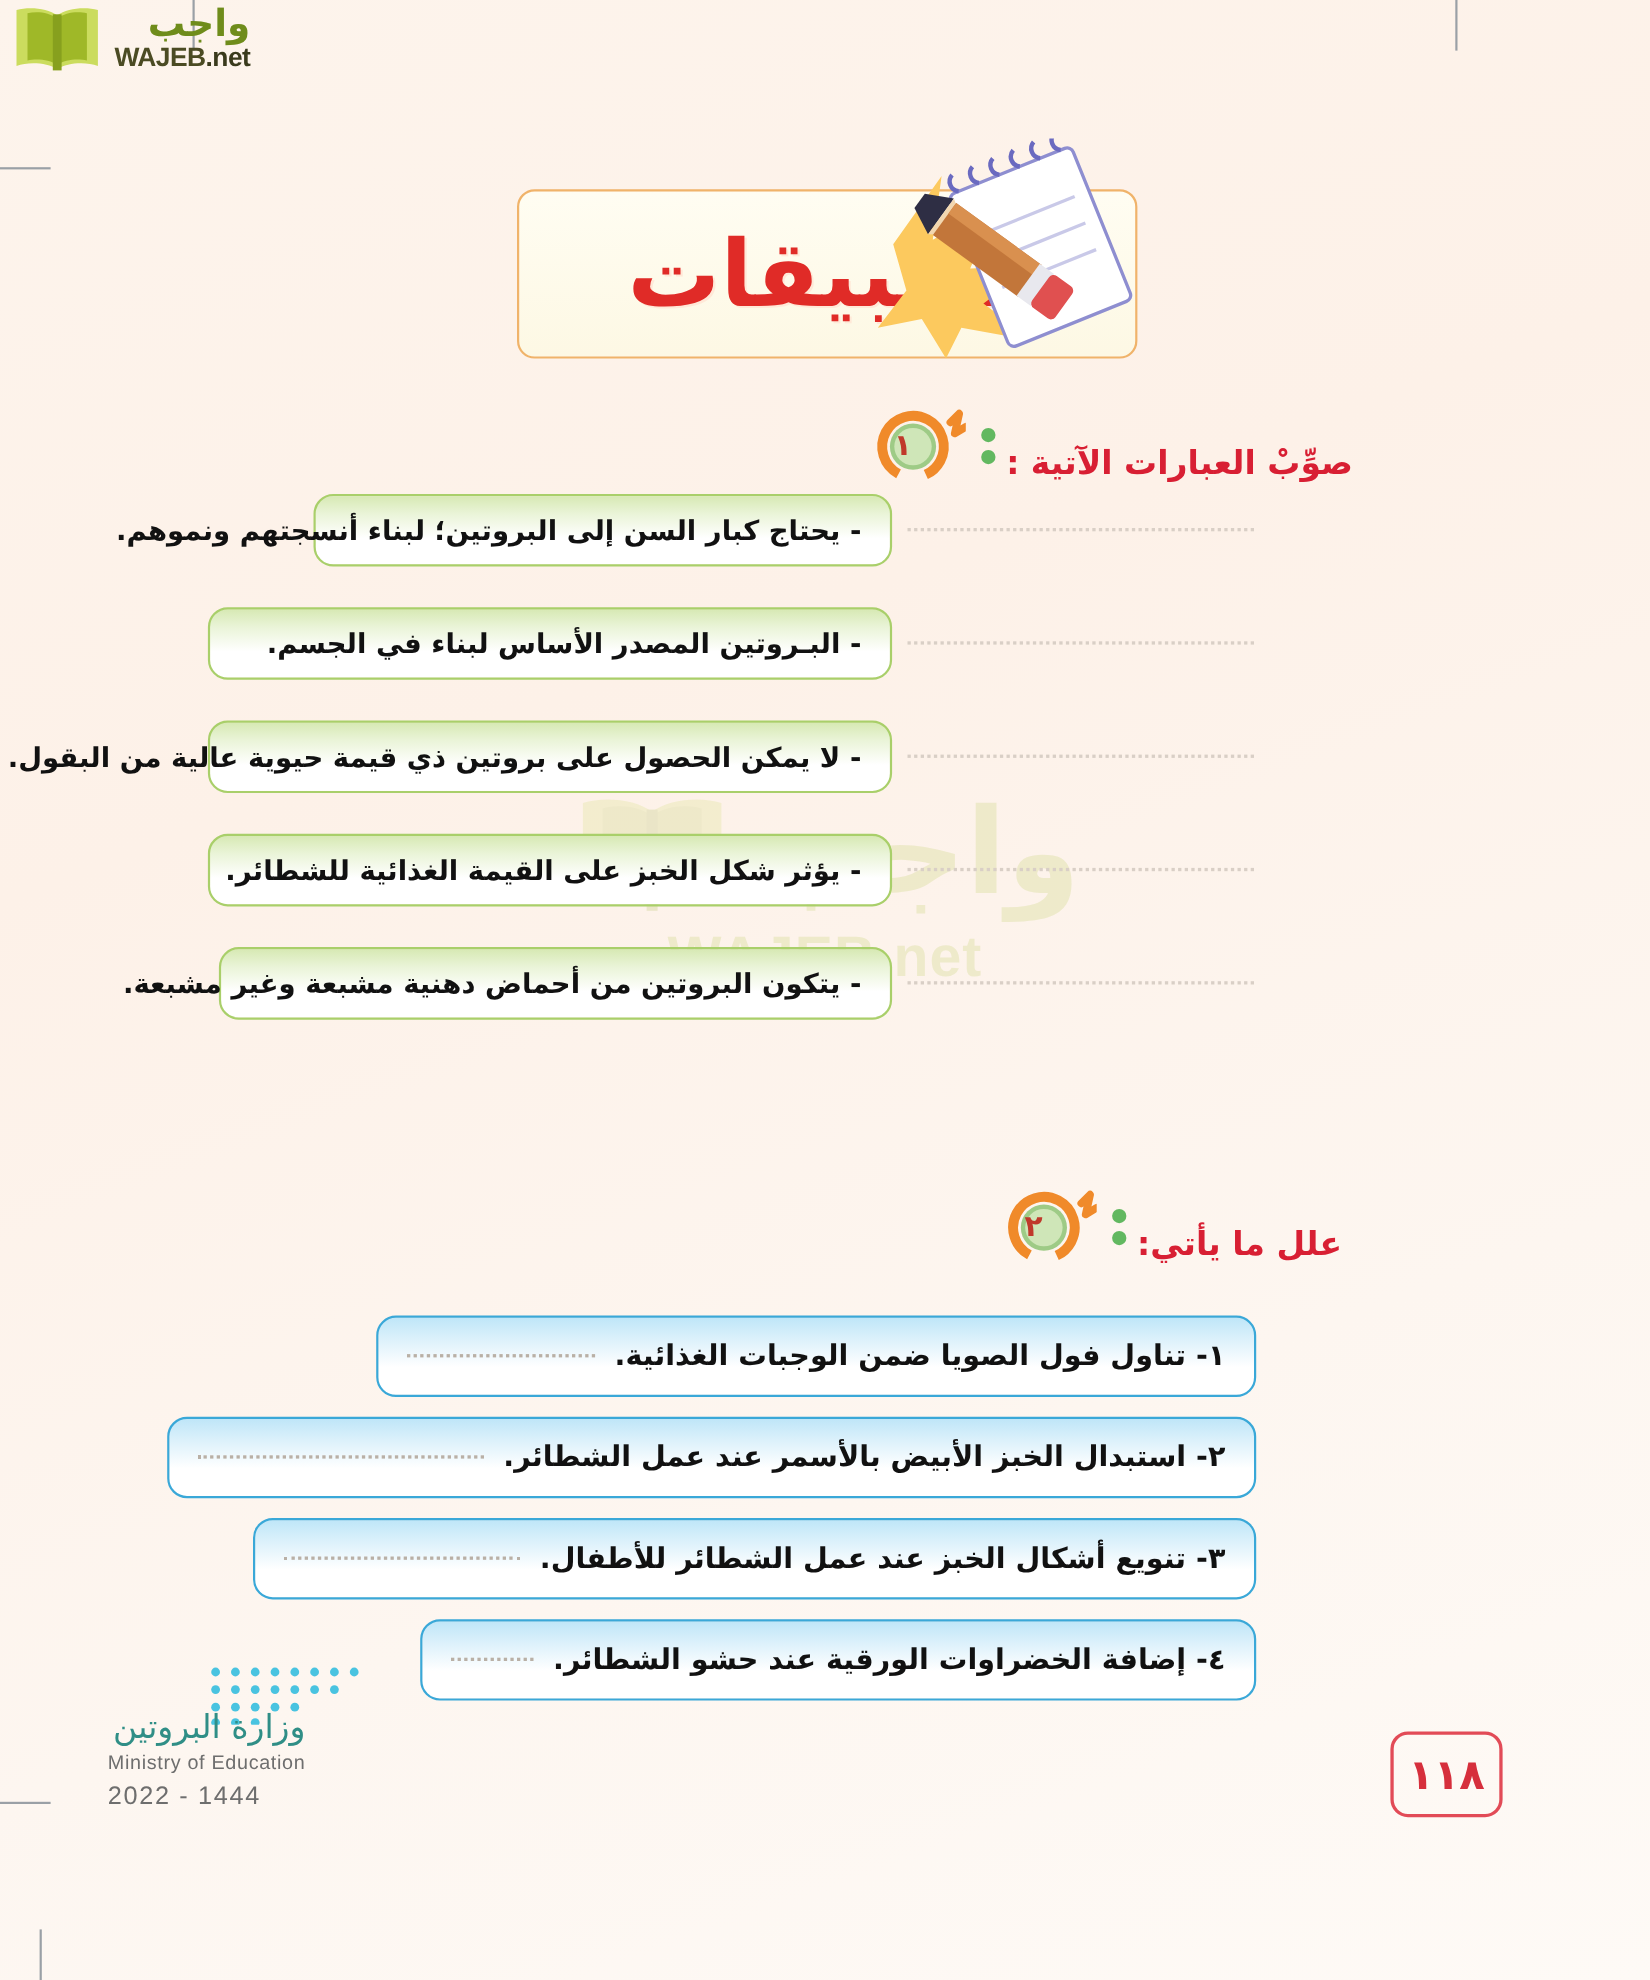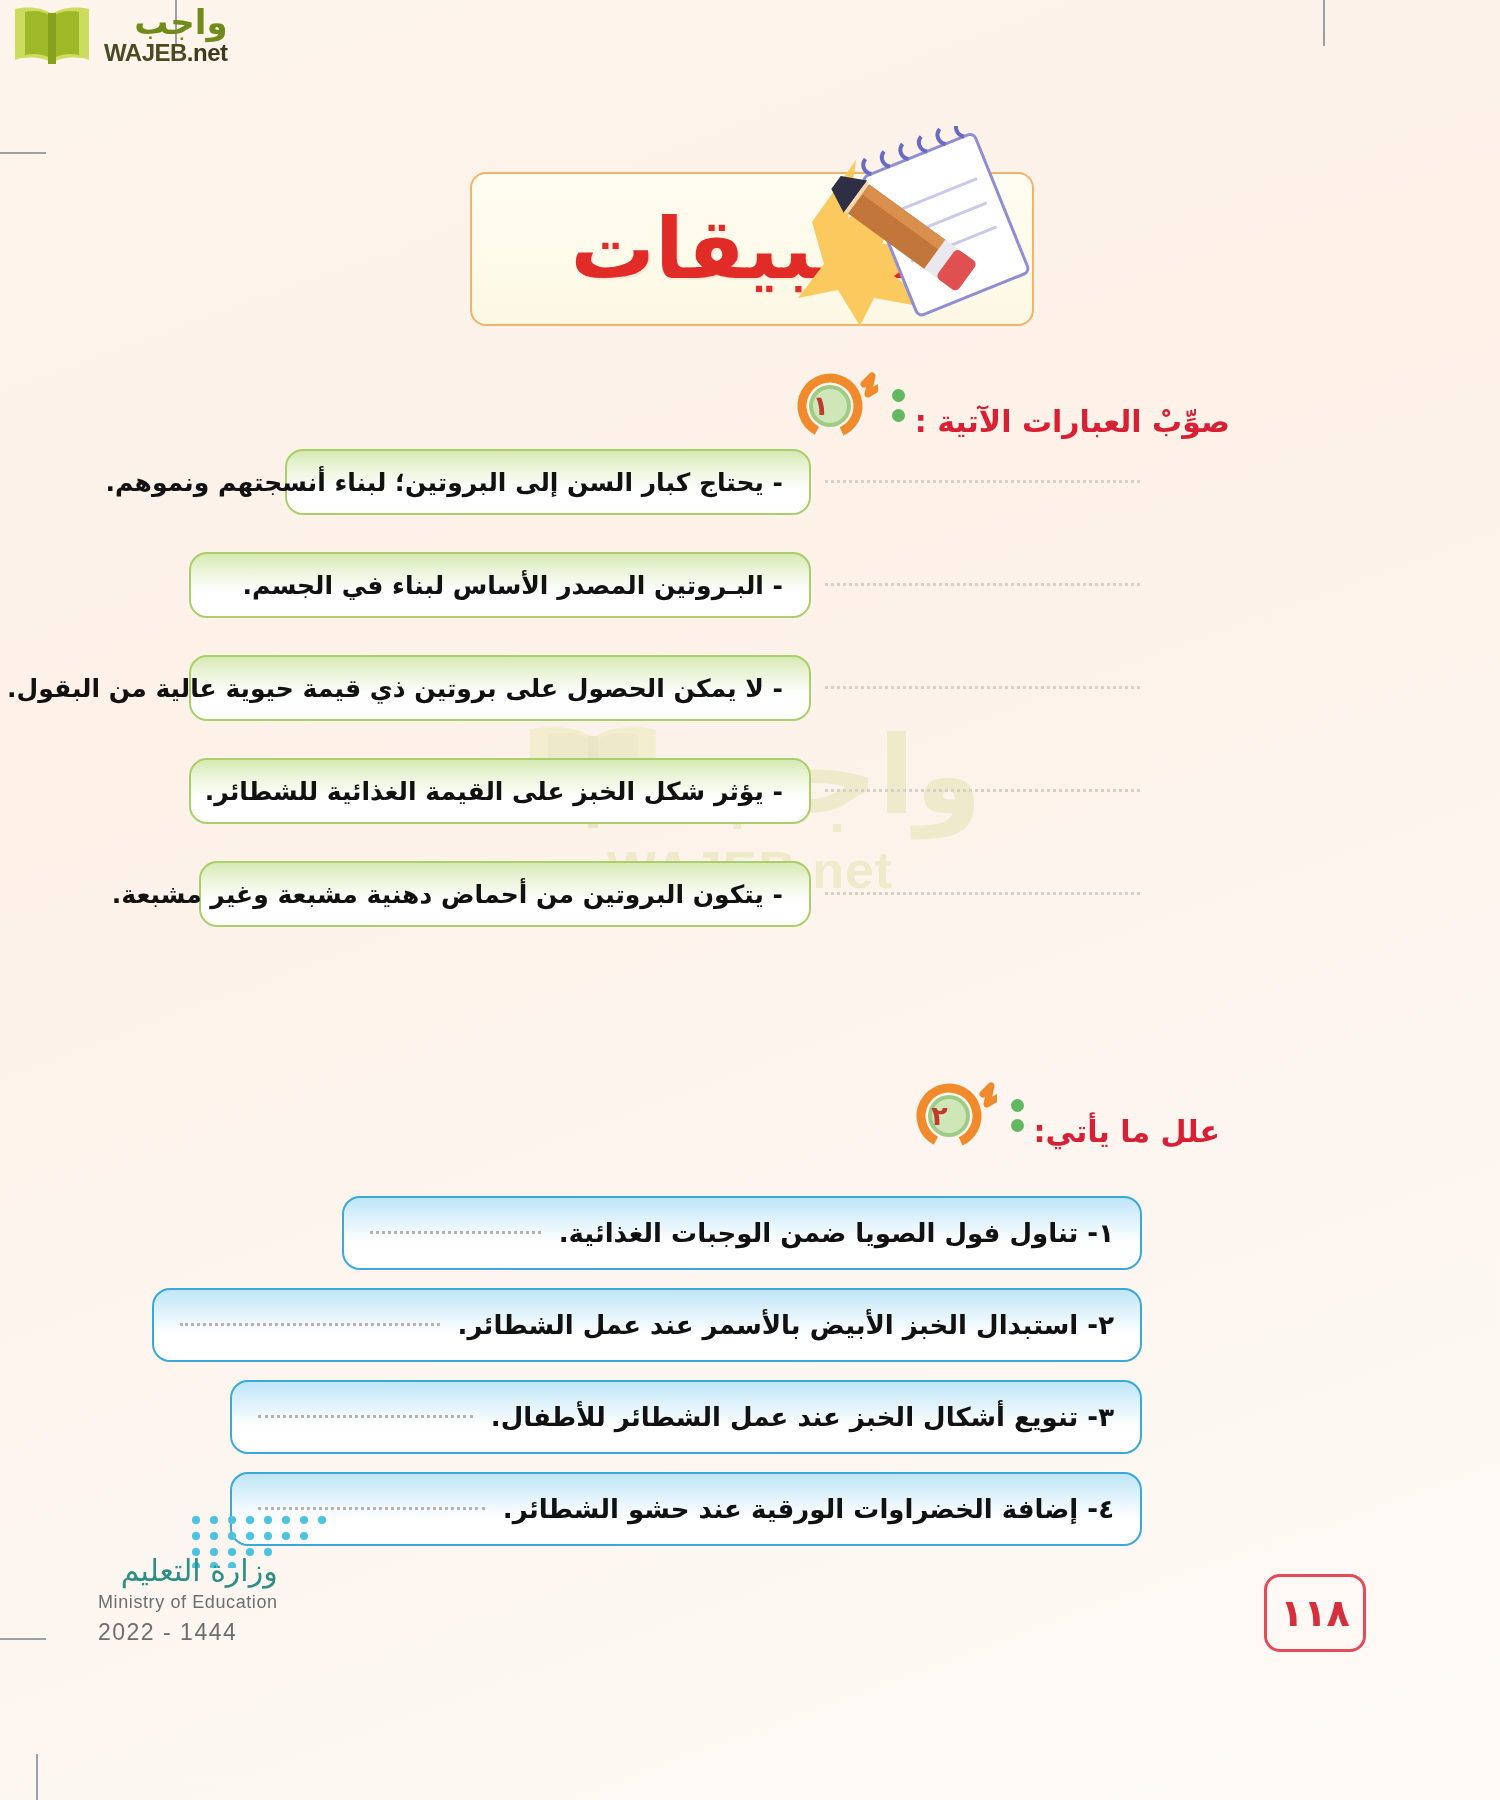--- a/index.html
+++ b/index.html
@@ -432,21 +432,21 @@
 </div>
 
 <div class="row" style="right:358px; top:1380px;">
   <div class="stmt-box blue" style="width:912px;">
     <span class="stmt-text blue-t">٣- تنويع أشكال الخبز عند عمل الشطائر للأطفال.</span>
     <span class="inline-dots"></span>
   </div>
 </div>
 
 <div class="row" style="right:358px; top:1472px;">
-  <div class="stmt-box blue" style="width:912px;">
+  <div class="stmt-box blue" style="width:760px;">
     <span class="stmt-text blue-t">٤- إضافة الخضراوات الورقية عند حشو الشطائر.</span>
     <span class="inline-dots"></span>
   </div>
 </div>
 
 <div class="dot-grid" style="left:188px; top:1510px;">
   <svg viewBox="0 0 170 58" width="170" height="58">
     <g fill="#49c3e0">
       <circle cx="8" cy="10" r="4"></circle>
         <circle cx="26" cy="10" r="4"></circle>
@@ -469,18 +469,18 @@
         <circle cx="62" cy="42" r="4"></circle>
         <circle cx="80" cy="42" r="4"></circle>
       <circle cx="8" cy="56" r="4"></circle>
         <circle cx="26" cy="56" r="4"></circle>
         <circle cx="44" cy="56" r="4"></circle>
     </g>
   </svg>
 </div>
 
 <div class="moe">
-  <div class="moe-ar">وزارة التعليم</div>
+  <div class="moe-ar">وزارة البروتين</div>
   <div class="moe-en">Ministry of Education</div>
   <div class="moe-year">2022 - 1444</div>
 </div>
 
 <div class="page-num">١١٨</div>
 
 </body></html>

